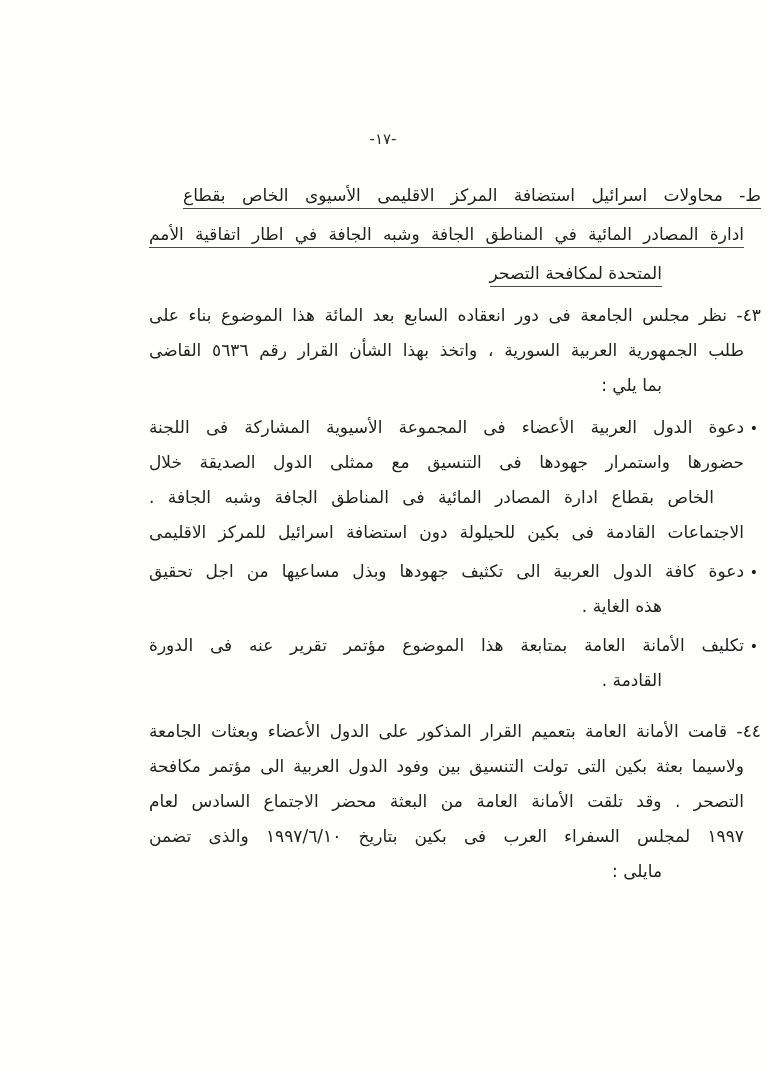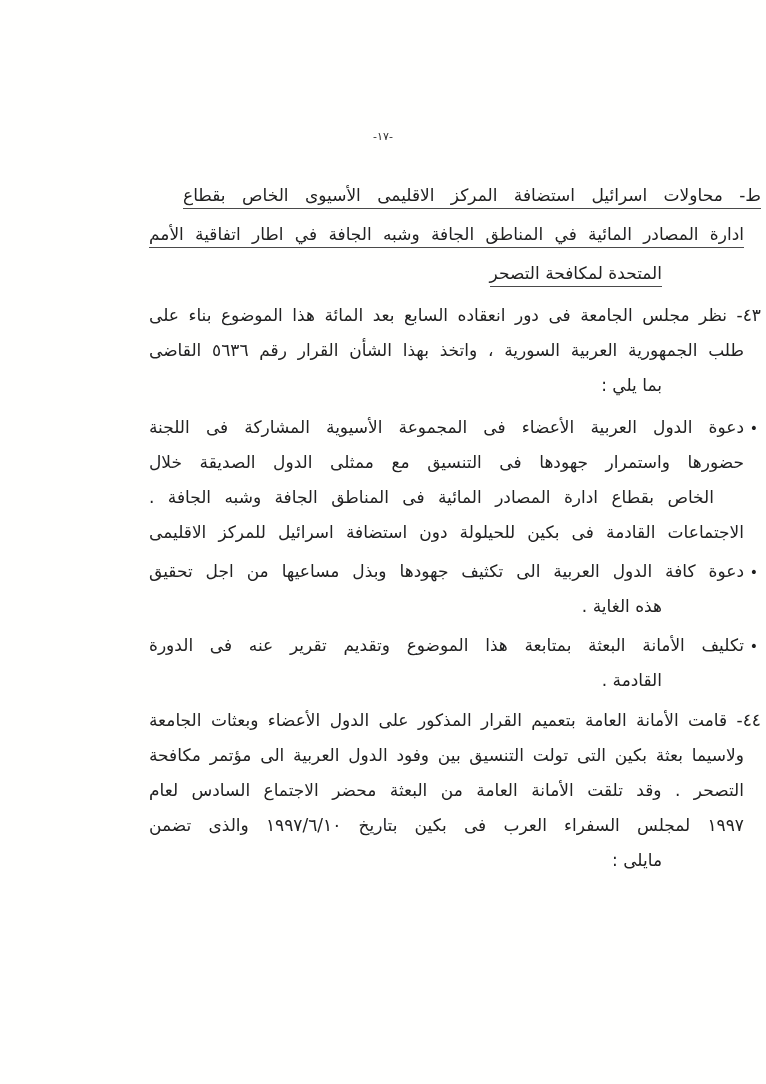--- a/index.html
+++ b/index.html
@@ -16,21 +16,21 @@
     font-family: "DejaVu Sans", sans-serif;
     color: #222222;
     direction: rtl;
   }
   .pagenum {
     position: absolute;
     top: 130px;
     left: 0;
     width: 766px;
     text-align: center;
-    font-size: 11px;
+    font-size: 15px;
     letter-spacing: 2px;
     color: #2b2b2b;
   }
   .doc {
     position: absolute;
     top: 176px;
     right: 22px;
     width: 595px;
     font-size: 17px;
     line-height: 35px;
@@ -57,21 +57,21 @@
   .bullets { margin-top: 7px; }
   .bullet-item { position: relative; }
   .bullet-item + .bullet-item { margin-top: 4px; }
   .dot {
     position: absolute;
     right: -14px;
     top: 1px;
     font-size: 14px;
     color: #1e1e1e;
   }
-  .para44 { margin-top: 5px; }
+  .para44 { margin-top: 16px; }
 </style>
 </head>
 <body>
 
 <div class="page">
 
   <div class="pagenum">-١٧-</div>
 
   <div class="doc">
 
@@ -109,21 +109,21 @@
         <div class="ln">
           <span class="dot">•</span>
           <span>دعوة كافة الدول العربية الى تكثيف جهودها وبذل مساعيها من اجل تحقيق</span>
         </div>
         <div class="endln ind82">هذه الغاية .</div>
       </div>
 
       <div class="bullet-item">
         <div class="ln">
           <span class="dot">•</span>
-          <span>تكليف الأمانة البعثة بمتابعة هذا الموضوع وتقديم تقرير عنه فى الدورة</span>
+          <span>تكليف الأمانة العامة بمتابعة هذا الموضوع مؤتمر تقرير عنه فى الدورة</span>
         </div>
         <div class="endln ind82">القادمة .</div>
       </div>
 
     </div>
 
     <div class="para44">
       <div class="ln hang">٤٤- قامت الأمانة العامة بتعميم القرار المذكور على الدول الأعضاء وبعثات الجامعة</div>
       <div class="ln">ولاسيما بعثة بكين التى تولت التنسيق بين وفود الدول العربية الى مؤتمر مكافحة</div>
       <div class="ln">التصحر . وقد تلقت الأمانة العامة من البعثة محضر الاجتماع السادس لعام</div>

